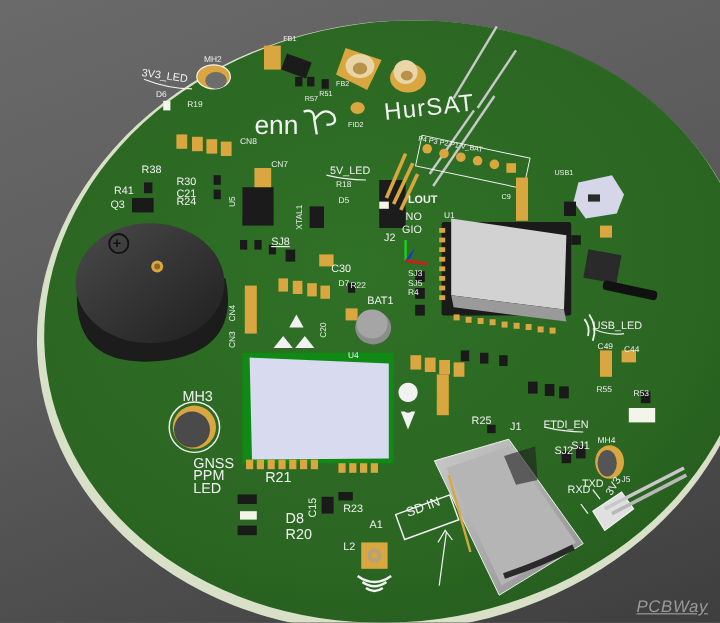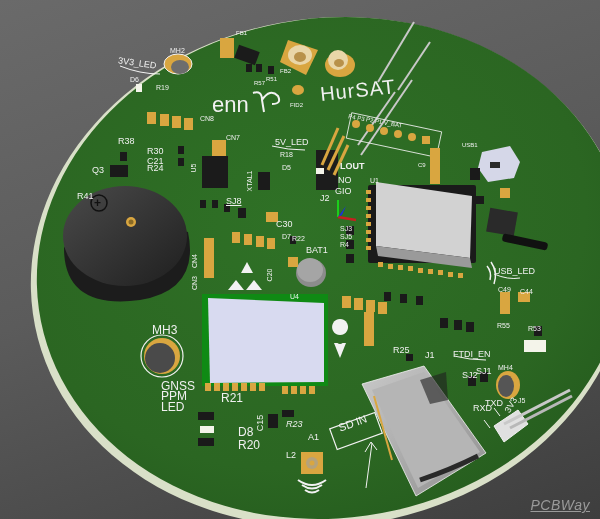--- a/index.html
+++ b/index.html
@@ -301,21 +301,21 @@
 <div class="lbl" style="left:338px;top:175px;">NO</div>
 <div class="lbl" style="left:335px;top:186px;">GIO</div>
 <div class="lbl" style="left:348px;top:116px;font-size:6px;transform:rotate(10deg);">P4  P3  P2  P1  V_BAT</div>
 
 <div class="lbl" style="left:170px;top:46px;font-size:7px;">MH2</div>
 <div class="lbl big" style="left:152px;top:325px;">MH3</div>
 <div class="lbl" style="left:498px;top:363px;font-size:7px;">MH4</div>
 <div class="lbl" style="left:130px;top:75px;font-size:7px;">D6</div>
 <div class="lbl" style="left:156px;top:83px;font-size:7px;">R19</div>
 <div class="lbl" style="left:118px;top:136px;">R38</div>
-<div class="lbl" style="left:77px;top:154px;margin-top:37px;">R41</div>
+<div class="lbl" style="left:95px;top:154px;">R41</div>
 <div class="lbl" style="left:92px;top:165px;">Q3</div>
 <div class="lbl" style="left:147px;top:146px;">R30</div>
 <div class="lbl" style="left:147px;top:156px;">C21</div>
 <div class="lbl" style="left:147px;top:163px;">R24</div>
 <div class="lbl" style="left:190px;top:163px;font-size:7px;transform:rotate(-90deg);">U5</div>
 <div class="lbl" style="left:200px;top:114px;font-size:7px;">CN8</div>
 <div class="lbl" style="left:226px;top:133px;font-size:7px;">CN7</div>
 <div class="lbl" style="left:280px;top:150px;font-size:7px;">R18</div>
 <div class="lbl" style="left:282px;top:163px;font-size:7px;">D5</div>
 <div class="lbl" style="left:320px;top:193px;text-align:right;">J2</div>
@@ -339,21 +339,21 @@
 <div class="lbl" style="left:476px;top:366px;">SJ1</div>
 <div class="lbl" style="left:518px;top:396px;font-size:7px;">J5</div>
 <div class="lbl" style="left:498px;top:285px;font-size:7px;">C49</div>
 <div class="lbl" style="left:520px;top:287px;font-size:7px;">C44</div>
 <div class="lbl" style="left:528px;top:324px;font-size:7px;">R53</div>
 <div class="lbl" style="left:497px;top:321px;font-size:7px;">R55</div>
 <div class="lbl big" style="left:221px;top:393px;">R21</div>
 <div class="lbl big" style="left:238px;top:427px;">D8</div>
 <div class="lbl big" style="left:238px;top:440px;">R20</div>
 <div class="lbl" style="left:252px;top:418px;transform:rotate(-90deg);">C15</div>
-<div class="lbl" style="left:286px;top:419px;font-style:italic;">R23</div>
+<div class="lbl" style="left:286px;top:419px;">R23</div>
 <div class="lbl" style="left:286px;top:437px;margin-top:13px;">L2</div>
 <div class="lbl" style="left:308px;top:432px;">A1</div>
 <div class="lbl" style="left:290px;top:100px;font-size:6px;">FID2</div>
 <div class="lbl" style="left:236px;top:28px;font-size:6px;">FB1</div>
 <div class="lbl" style="left:280px;top:66px;font-size:6px;">FB2</div>
 <div class="lbl" style="left:254px;top:78px;font-size:6px;">R57</div>
 <div class="lbl" style="left:266px;top:74px;font-size:6px;">R51</div>
 <div class="lbl" style="left:418px;top:160px;font-size:6px;">C9</div>
 <div class="lbl" style="left:462px;top:140px;font-size:6px;">USB1</div>
 

